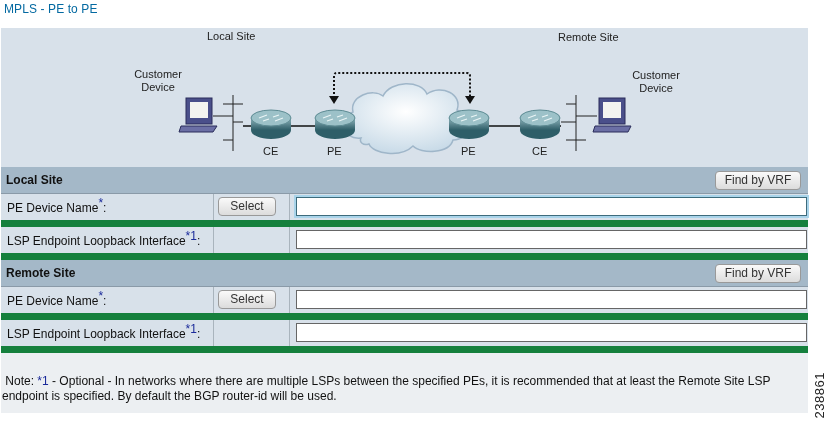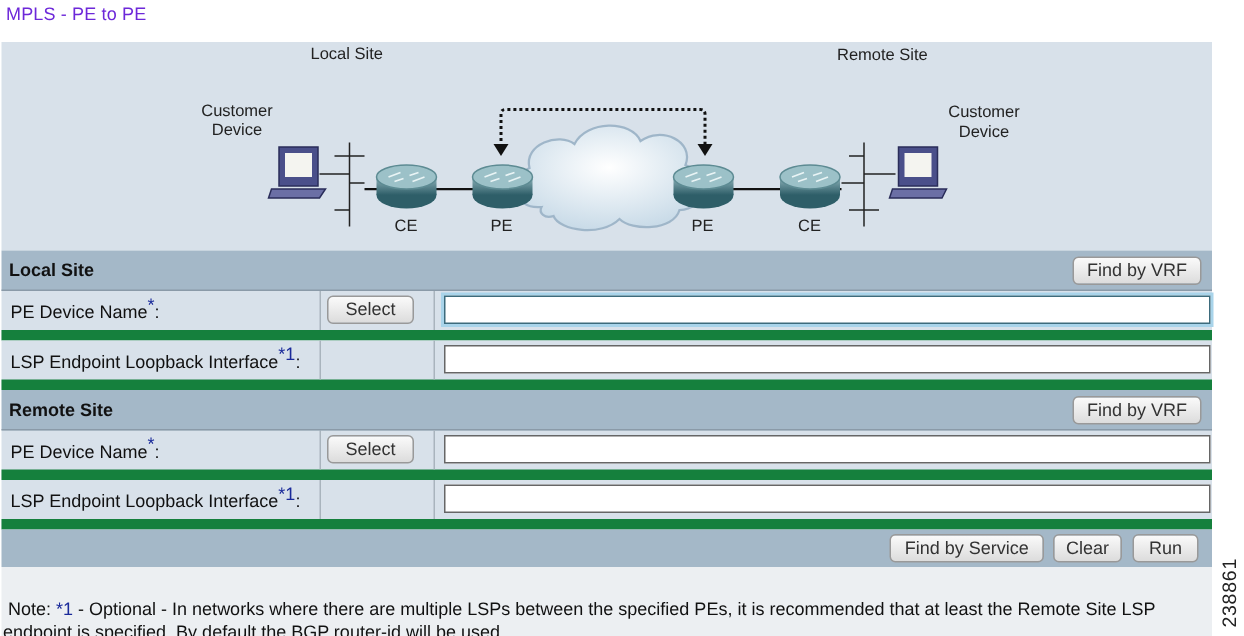--- a/index.html
+++ b/index.html
@@ -1,18 +1,18 @@
 <!DOCTYPE html>
 <html><head>
 <meta charset="utf-8">
 <style>
   html, body { margin:0; padding:0; }
   body { width:829px; height:424px; background:#ffffff; position:relative; overflow:hidden;
          font-family:"Liberation Sans", sans-serif; font-size:12px; color:#000; }
-  .page-title { position:absolute; left:4px; top:2px; font-size:12px; color:#6d28d9; letter-spacing:0.1px;text-align:center; }
+  .page-title { position:absolute; left:4px; top:2px; font-size:12px; color:#0369a1; letter-spacing:0.1px;text-align:center; }
   .panel { position:absolute; left:1px; top:28px; width:807px; }
   .section-header { background:#a4b8c8; height:21px; border-bottom:1px solid #8a9aa8; position:relative;
                     font-weight:bold; font-size:12px; line-height:21px; padding-left:5px; color:#111; }
   .section-header.tall { height:26px; line-height:26px; }
   .diagram { background:#d8e1ea; height:139px; position:relative; }
   .form-row { display:flex; height:26px; background:#d8e1ea; border-bottom:7px solid #15803d; }
   .cell-label { width:206px; padding-left:6px; line-height:28px; border-right:1px solid #a9b4bd; font-size:12px; color:#111; white-space:nowrap; }
   .cell-select { width:75px; border-right:1px solid #a9b4bd; position:relative; }
   .cell-input { flex:1; position:relative; }
   .req { color:#1a2a9a; font-size:12px; position:relative; top:-5px; }
@@ -159,24 +159,19 @@
     </div>
   </div>
   <div class="form-row">
     <div class="cell-label"><span>LSP Endpoint Loopback Interface</span><span class="req">*1</span>:</div>
     <div class="cell-select"></div>
     <div class="cell-input">
       <input type="text" class="text-input" value="" style="">
     </div>
   </div>
 
-  <div class="action-bar">
-    <button class="btn" style="left:592px;top:3px;width:103px;">Find by Service</button>
-    <button class="btn" style="left:701px;top:3px;width:46px;">Clear</button>
-    <button class="btn" style="left:754px;top:3px;width:44px;">Run</button>
-  </div>
 
   <div class="notes">
     <div class="note2">&nbsp;<span>Note: </span><span class="note-mark">*1</span><span> - Optional - In networks where there are multiple LSPs between the specified PEs, it is recommended that at least the Remote Site LSP endpoint is specified. By default the BGP router-id will be used.</span></div>
   </div>
 </div>
 
 <div class="fig-num">238861</div>
 
 </body></html>

